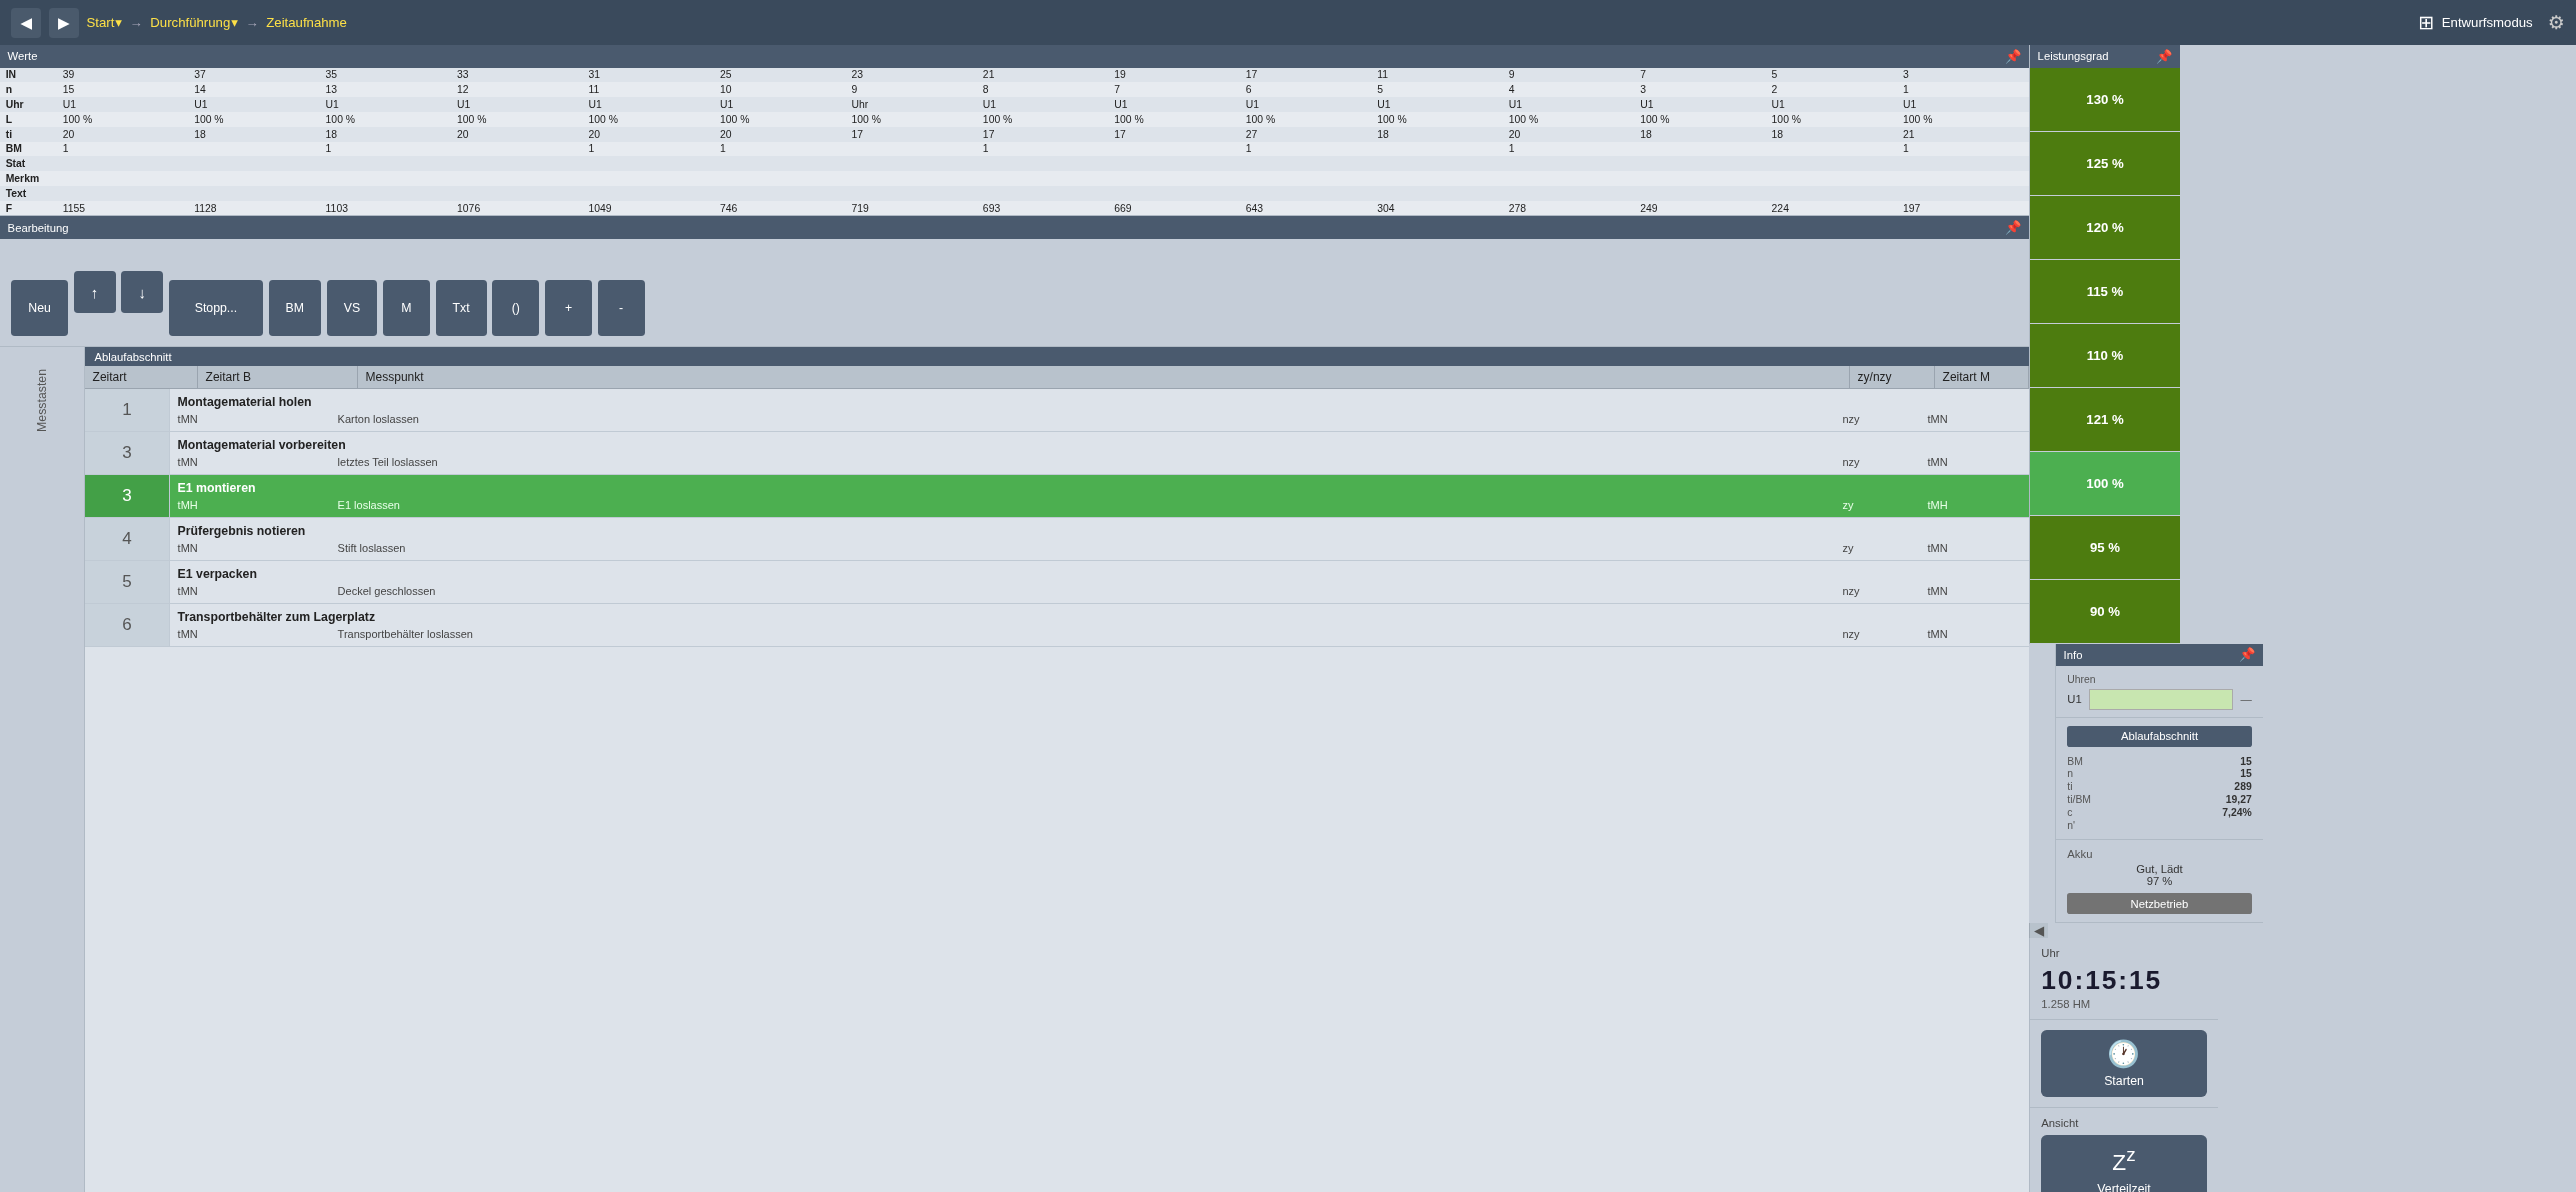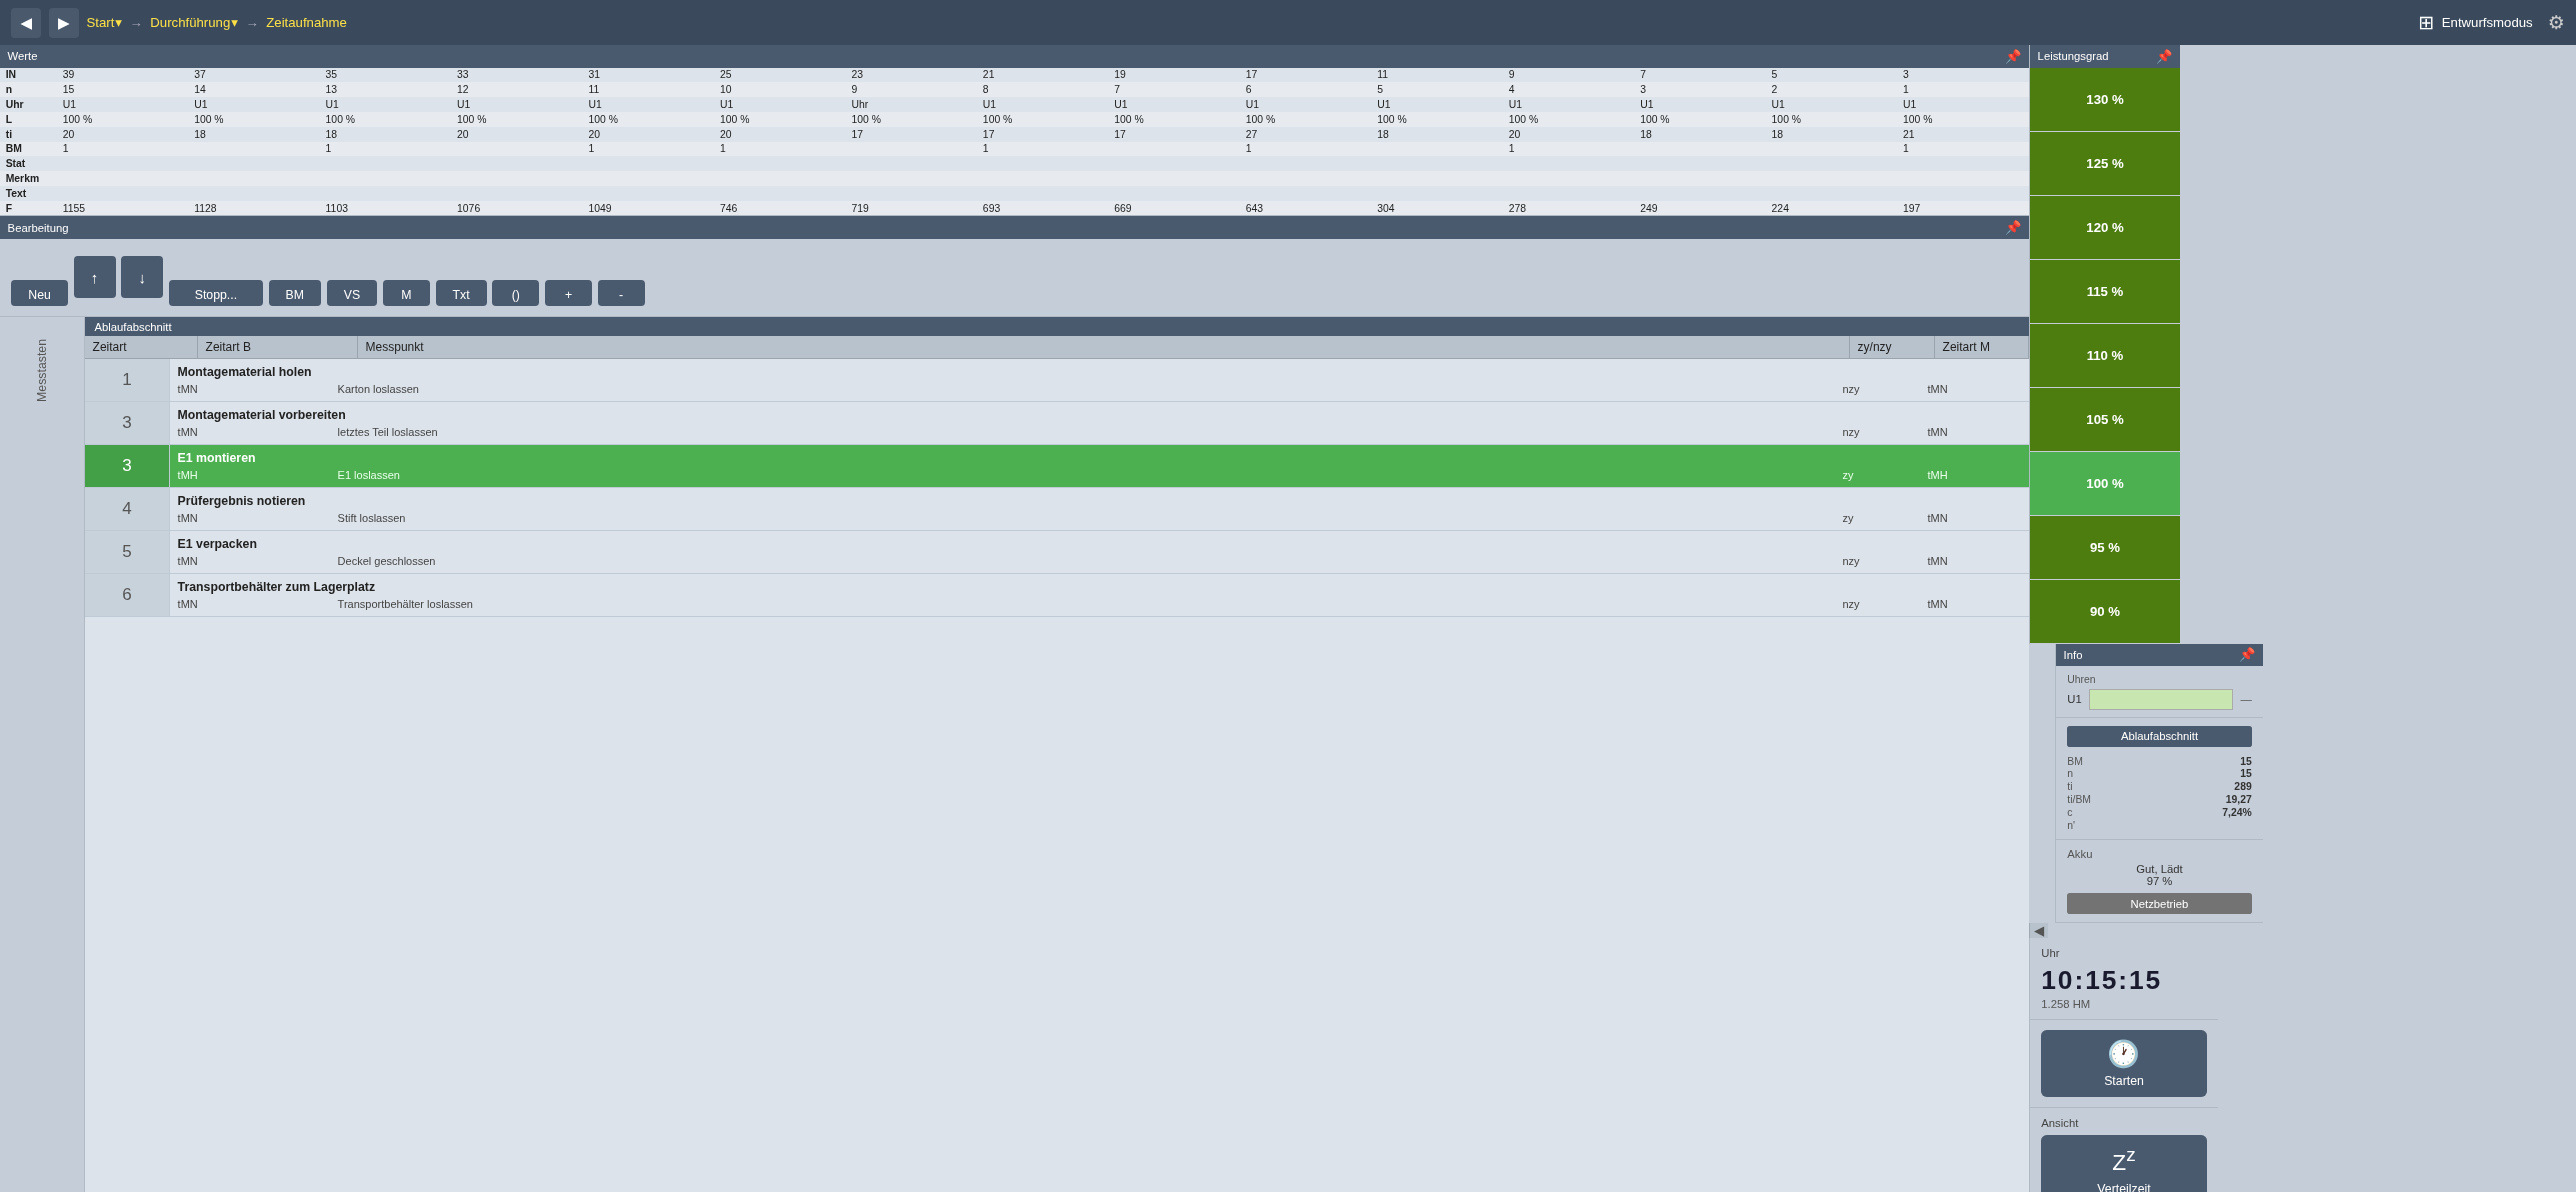--- a/index.html
+++ b/index.html
@@ -109,21 +109,21 @@
     }
     .toolbar-btn {
       background: #4a5a6e;
       color: #fff;
       border: none;
       padding: 7.6px 17px;
       border-radius: 3.8px;
       cursor: pointer;
       font-size: 12.3px;
       min-width: 47px;
-      height: 26px;
+      height: 56px;
       margin-top: 32px;
     }
     .toolbar-btn-arrow {
       background: #4a5a6e;
       color: #fff;
       border: none;
       padding: 7.6px 13.2px;
       border-radius: 3.8px;
       cursor: pointer;
       font-size: 15px;
@@ -807,21 +807,21 @@
       <div class="panel-header">
         <span>Leistungsgrad</span>
         <span class="pin-icon">📌</span>
       </div>
       <div class="lg-buttons" id="lg-buttons">
           <button class="lg-btn">130 %</button>
           <button class="lg-btn">125 %</button>
           <button class="lg-btn">120 %</button>
           <button class="lg-btn">115 %</button>
           <button class="lg-btn">110 %</button>
-          <button class="lg-btn">105 %</button>
+          <button class="lg-btn">121 %</button>
           <button class="lg-btn active">100 %</button>
           <button class="lg-btn">95 %</button>
           <button class="lg-btn">90 %</button>
         </div>
     </div>
 
     <div class="info-panel">
       <div class="panel-header">
         <span>Info</span>
         <span class="pin-icon">📌</span>

